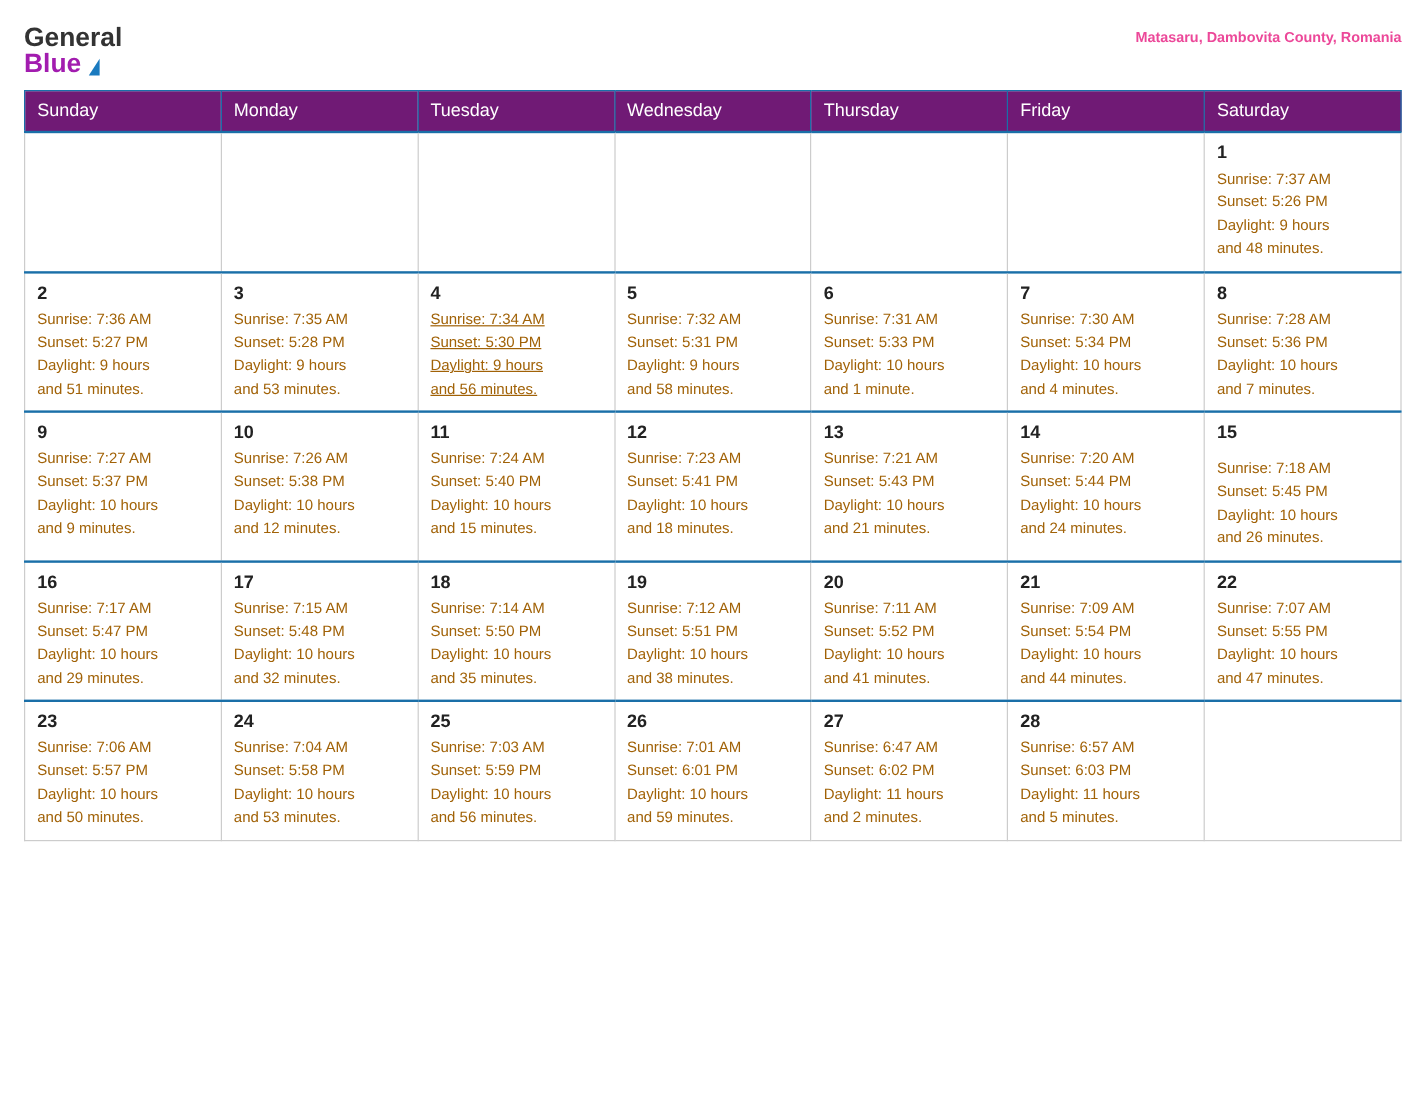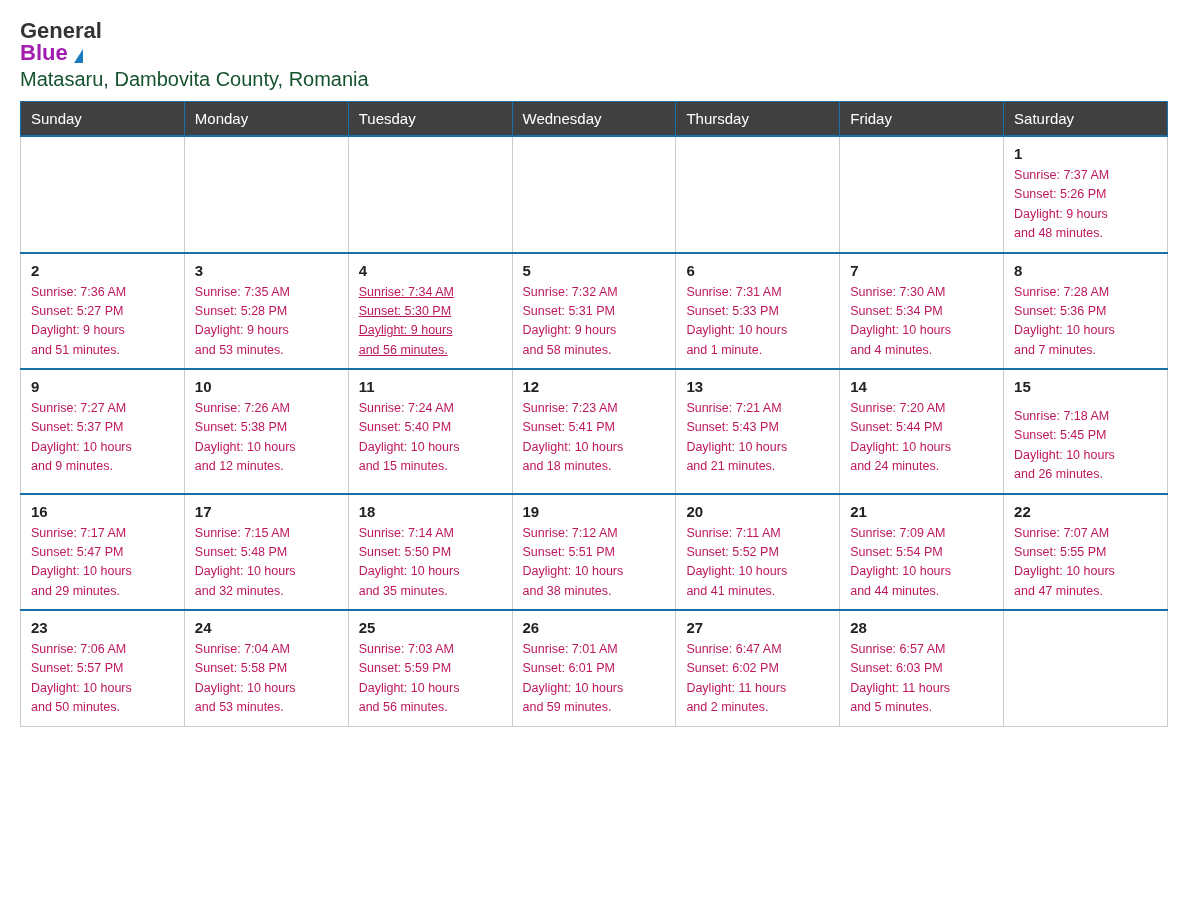--- a/index.html
+++ b/index.html
@@ -8,21 +8,20 @@
       background: #fff;
       padding: 20px;
       width: 1188px;
       min-height: 918px;
     }
     .header {
       display: flex;
       justify-content: space-between;
       align-items: flex-start;
       margin-bottom: 10px;
-      flex-direction: column;
     }
     .logo {
       display: flex;
       flex-direction: column;
       align-items: flex-start;
     }
     .logo-general {
       font-size: 22px;
       font-weight: bold;
       color: #333;
@@ -46,31 +45,32 @@
     .title-block {
       text-align: right;
     }
     .calendar-title {
       font-size: 48px;
       font-weight: bold;
       color: #222;
       line-height: 1.1;
     }
     .calendar-subtitle {
-      font-size: 20px;
-      color: #14532d;
+      font-size: 12px;
+      color: #ec4899;
       margin-top: 4px;
+      font-weight: bold;
     }
     .calendar {
       width: 100%;
       border-collapse: collapse;
       margin-top: 10px;
     }
     .calendar th {
-      background-color: #404040;
+      background-color: #701a75;
       color: #fff;
       padding: 8px 10px;
       font-size: 15px;
       font-weight: normal;
       text-align: left;
       border: 1px solid #1a6fa8;
     }
     .calendar td {
       vertical-align: top;
       padding: 8px 10px;
@@ -85,21 +85,21 @@
       border-top: 2px solid #1a6fa8;
     }
     .day-number {
       font-size: 15px;
       font-weight: bold;
       color: #222;
       margin-bottom: 4px;
     }
     .day-info {
       font-size: 12.5px;
-      color: #be185d;
+      color: #a16207;
       line-height: 1.55;
     }
     .empty-cell {
       background: #f9f9f9;
     }
   </style>
 </head>
 <body>
 
 <div class="header">

